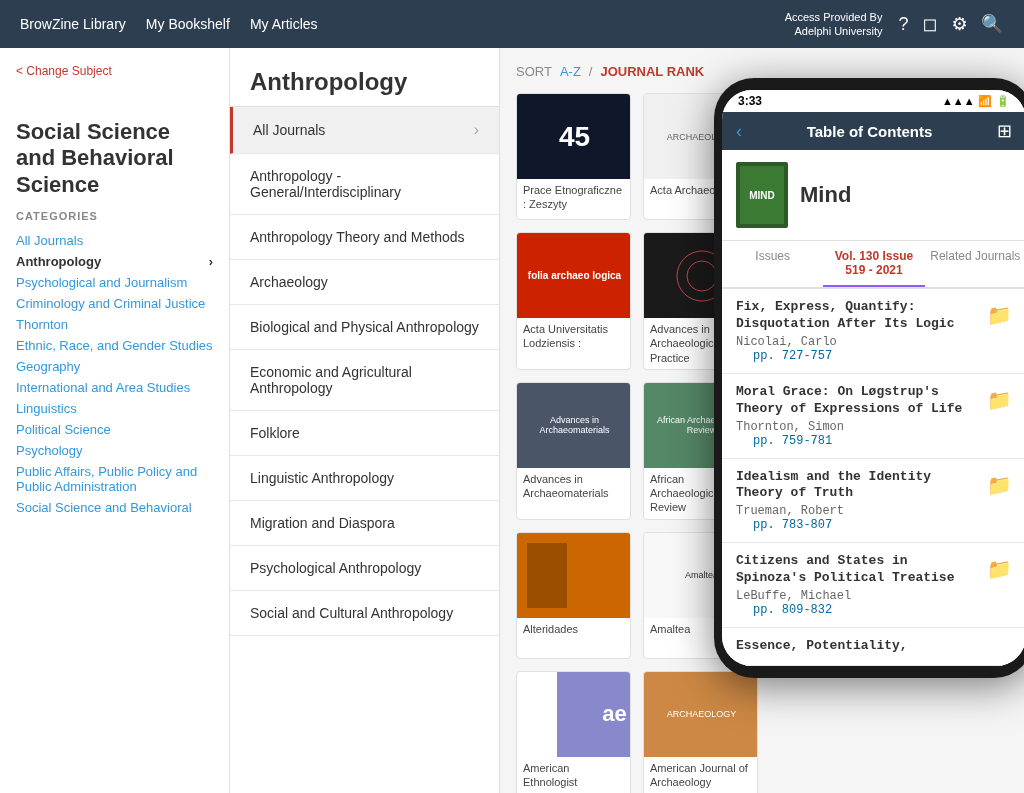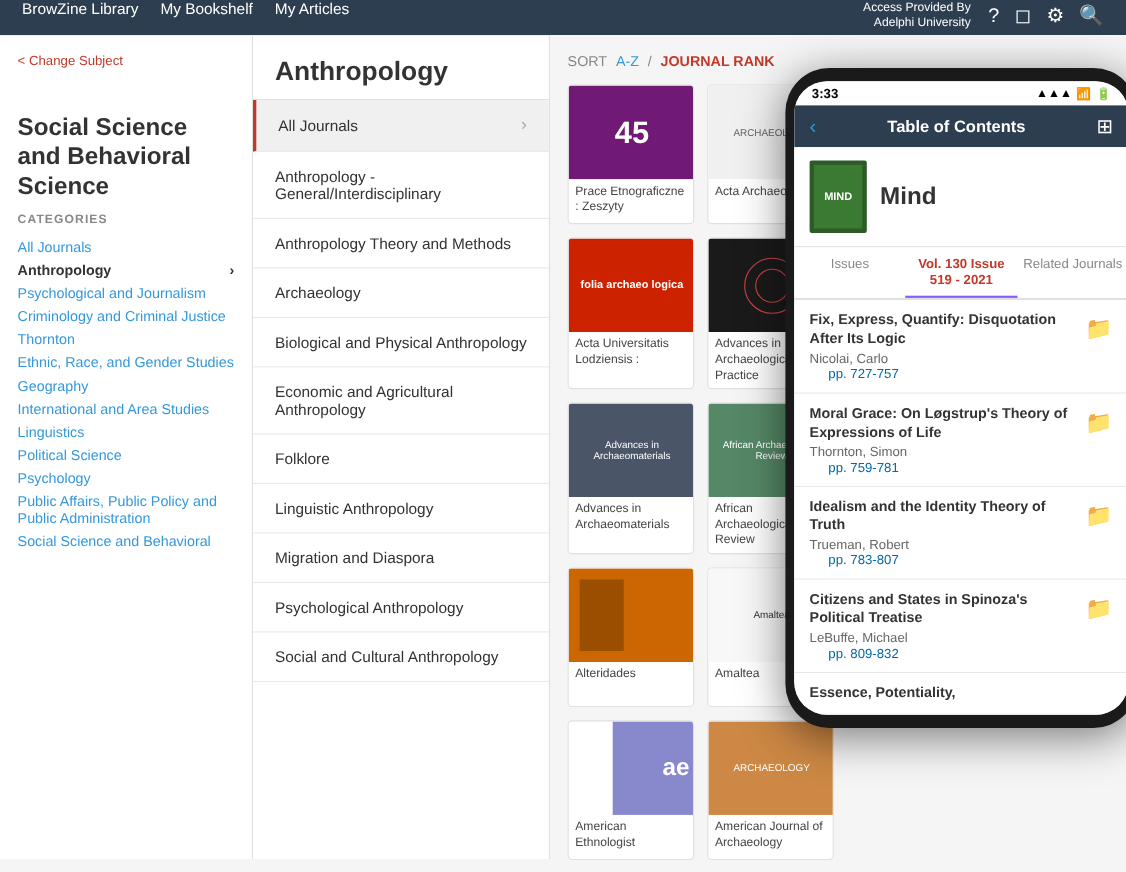--- a/index.html
+++ b/index.html
@@ -3,23 +3,23 @@
   <meta charset="utf-8">
   <style>
     * { box-sizing: border-box; margin: 0; padding: 0; }
     body { font-family: Arial, sans-serif; font-size: 14px; background: #f5f5f5; }
 
     
     .top-nav {
       background: #2c3e50;
       color: white;
       display: flex;
-      align-items: flex-start;
+      align-items: center;
       padding: 0 20px;
-      height: 32px;
+      height: 48px;
     }
     .top-nav-links { display: flex; gap: 20px; flex: 1; }
     .top-nav-links a {
       color: white; text-decoration: none; font-size: 14px; cursor: pointer;
     }
     .top-nav-right {
       display: flex; align-items: center; gap: 16px;
     }
     .access-info { text-align: right; font-size: 11px; line-height: 1.3; }
     .nav-icons { display: flex; gap: 14px; align-items: center; }
@@ -126,21 +126,21 @@
       display: flex; align-items: center; justify-content: center;
       overflow: hidden;
     }
     .journal-label {
       padding: 4px 6px;
       font-size: 11px; color: #444; line-height: 1.3;
       min-height: 40px;
     }
 
     
-    .cover-prace { background: #701a75; }
+    .cover-prace { background: #0f172a; }
     .cover-acta-arch { background: #f0f0f0; }
     .cover-acta-uni { background: #cc2200; }
     .cover-advances-arch { background: #1a1a1a; }
     .cover-alteridades { background: #cc6600; }
     .cover-amaltea { background: #f8f8f8; }
 
     
     .phone-overlay {
       position: absolute;
       right: -10px;
@@ -209,21 +209,21 @@
       color: #c0392b; border-bottom: 2px solid #8b5cf6; font-weight: bold;
     }
 
     .toc-articles { background: white; overflow-y: auto; }
     .toc-article {
       padding: 10px 14px;
       border-bottom: 1px solid #e8e8e8;
       display: flex; justify-content: space-between; align-items: flex-start;
       cursor: pointer;
     }
-    .toc-article-info { flex: 1; }
+    .toc-article-info { flex: 1; font-family: Liberation Mono, monospace; }
     .toc-article-title { font-size: 13px; font-weight: bold; color: #333; line-height: 1.3; }
     .toc-article-author { font-size: 12px; color: #666; margin-top: 2px; }
     .toc-article-pages { font-size: 12px; color: #0369a1; padding-left: 17px; }
     .toc-article-icon { color: #aaa; font-size: 20px; margin-left: 8px; margin-top: 4px; }
   </style>
 </head>
 <body>
 
 <nav class="top-nav">
   <div class="top-nav-links">

